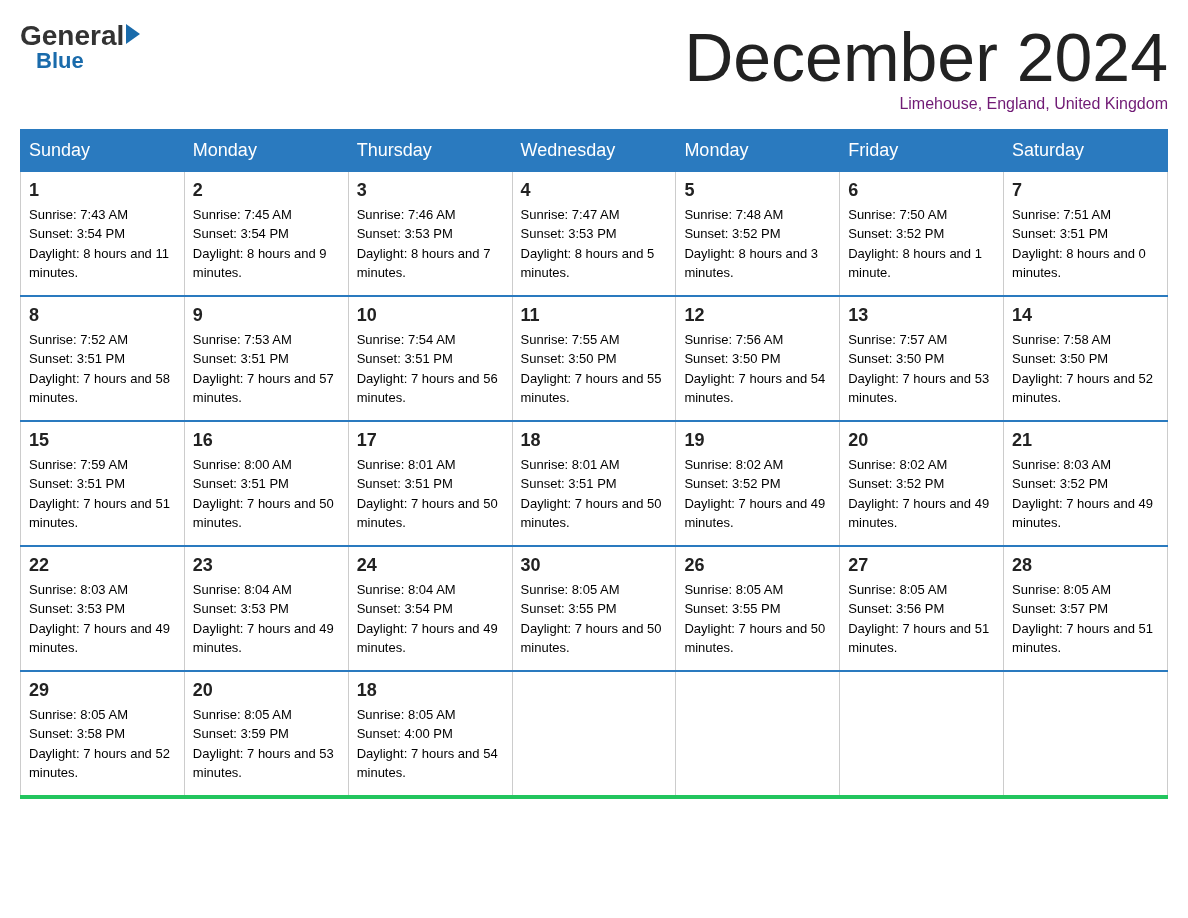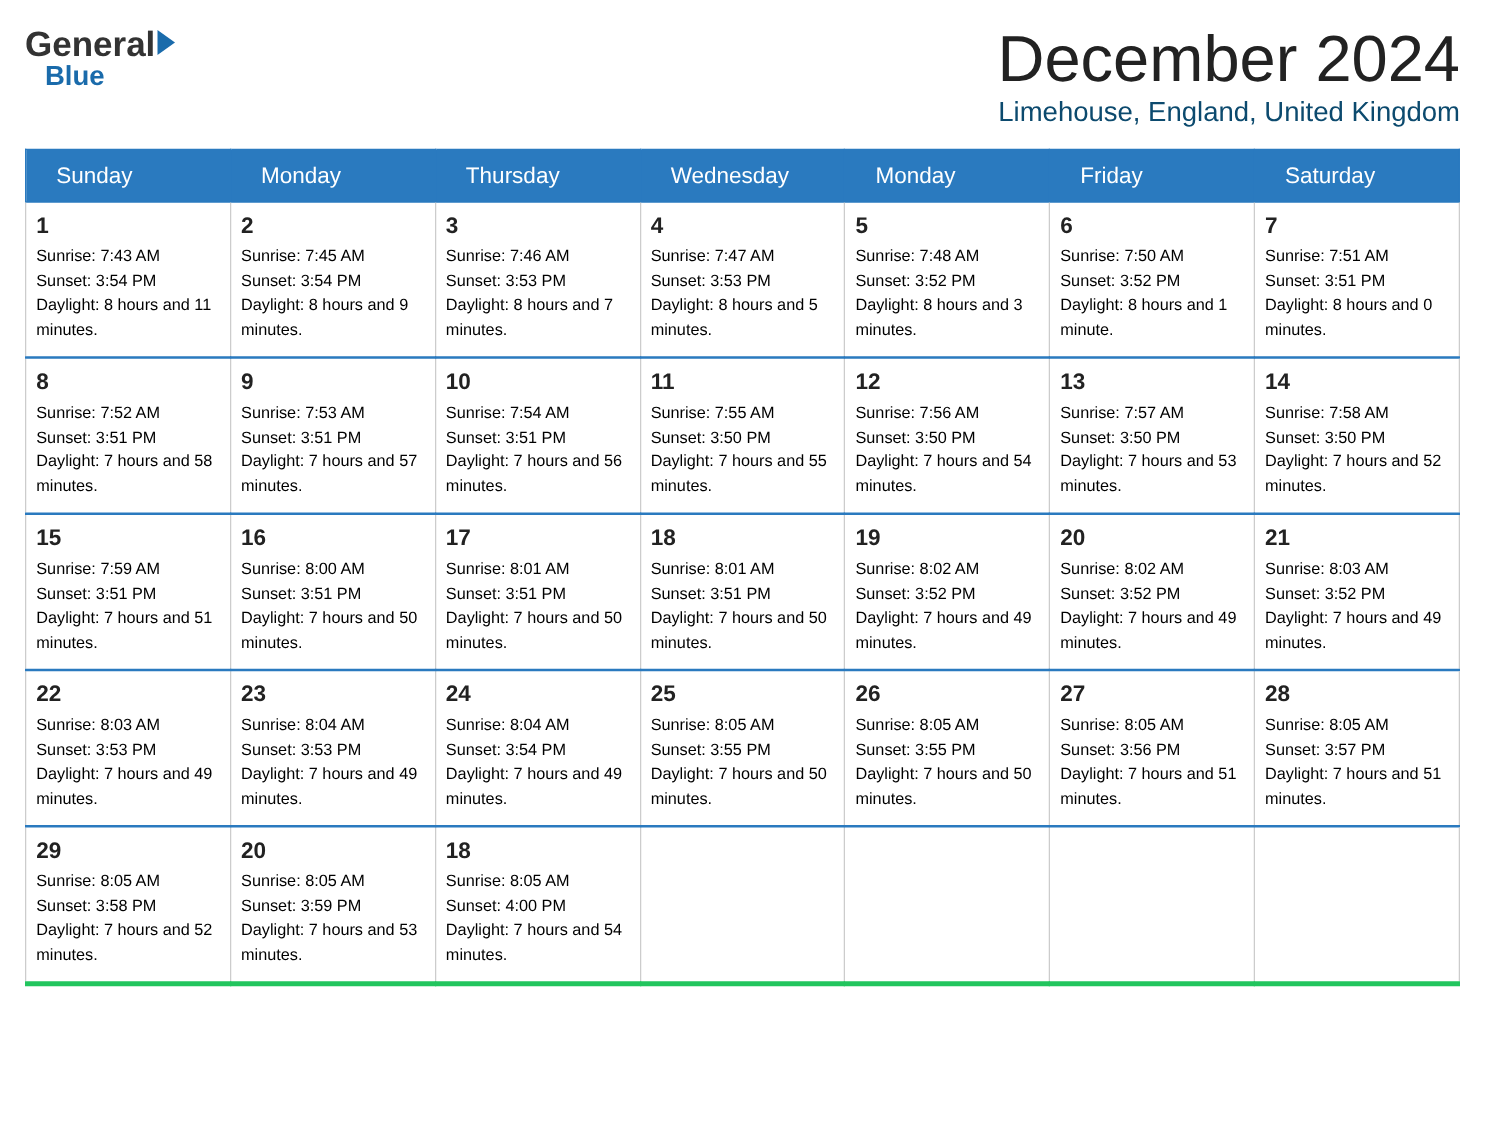--- a/index.html
+++ b/index.html
@@ -47,40 +47,40 @@
       font-size: 22px;
       color: #1a6bab;
       font-weight: bold;
       margin-top: -4px;
       margin-left: 16px;
     }
     .title-area {
       text-align: right;
     }
     .month-title {
-      font-size: 52px;
+      font-size: 68px;
       font-weight: normal;
       color: #222;
       line-height: 1.1;
     }
     .location-subtitle {
-      font-size: 22px;
-      color: #0c4a6e;
+      font-size: 16px;
+      color: #701a75;
     }
     table {
       width: 100%;
       border-collapse: collapse;
       table-layout: fixed;
     }
     thead tr th {
       background-color: #2a7abf;
       color: #fff;
       font-size: 18px;
       font-weight: normal;
-      padding: 10px 24px;
+      padding: 10px 8px;
       text-align: left;
       border: 1px solid #2a7abf;
     }
     tbody tr {
       border-bottom: 2px solid #2a7abf;
     }
     tbody tr td {
       vertical-align: top;
       padding: 8px 8px 12px 8px;
       font-size: 14px;
@@ -243,21 +243,21 @@
         </td>
         <td>
           <span class="day-number">23</span>
           <div class="day-info">Sunrise: 8:04 AM<br>Sunset: 3:53 PM<br>Daylight: 7 hours and 49 minutes.</div>
         </td>
         <td>
           <span class="day-number">24</span>
           <div class="day-info">Sunrise: 8:04 AM<br>Sunset: 3:54 PM<br>Daylight: 7 hours and 49 minutes.</div>
         </td>
         <td>
-          <span class="day-number">25</span>
+          <span class="day-number">30</span>
           <div class="day-info">Sunrise: 8:05 AM<br>Sunset: 3:55 PM<br>Daylight: 7 hours and 50 minutes.</div>
         </td>
         <td>
           <span class="day-number">26</span>
           <div class="day-info">Sunrise: 8:05 AM<br>Sunset: 3:55 PM<br>Daylight: 7 hours and 50 minutes.</div>
         </td>
         <td>
           <span class="day-number">27</span>
           <div class="day-info">Sunrise: 8:05 AM<br>Sunset: 3:56 PM<br>Daylight: 7 hours and 51 minutes.</div>
         </td>

